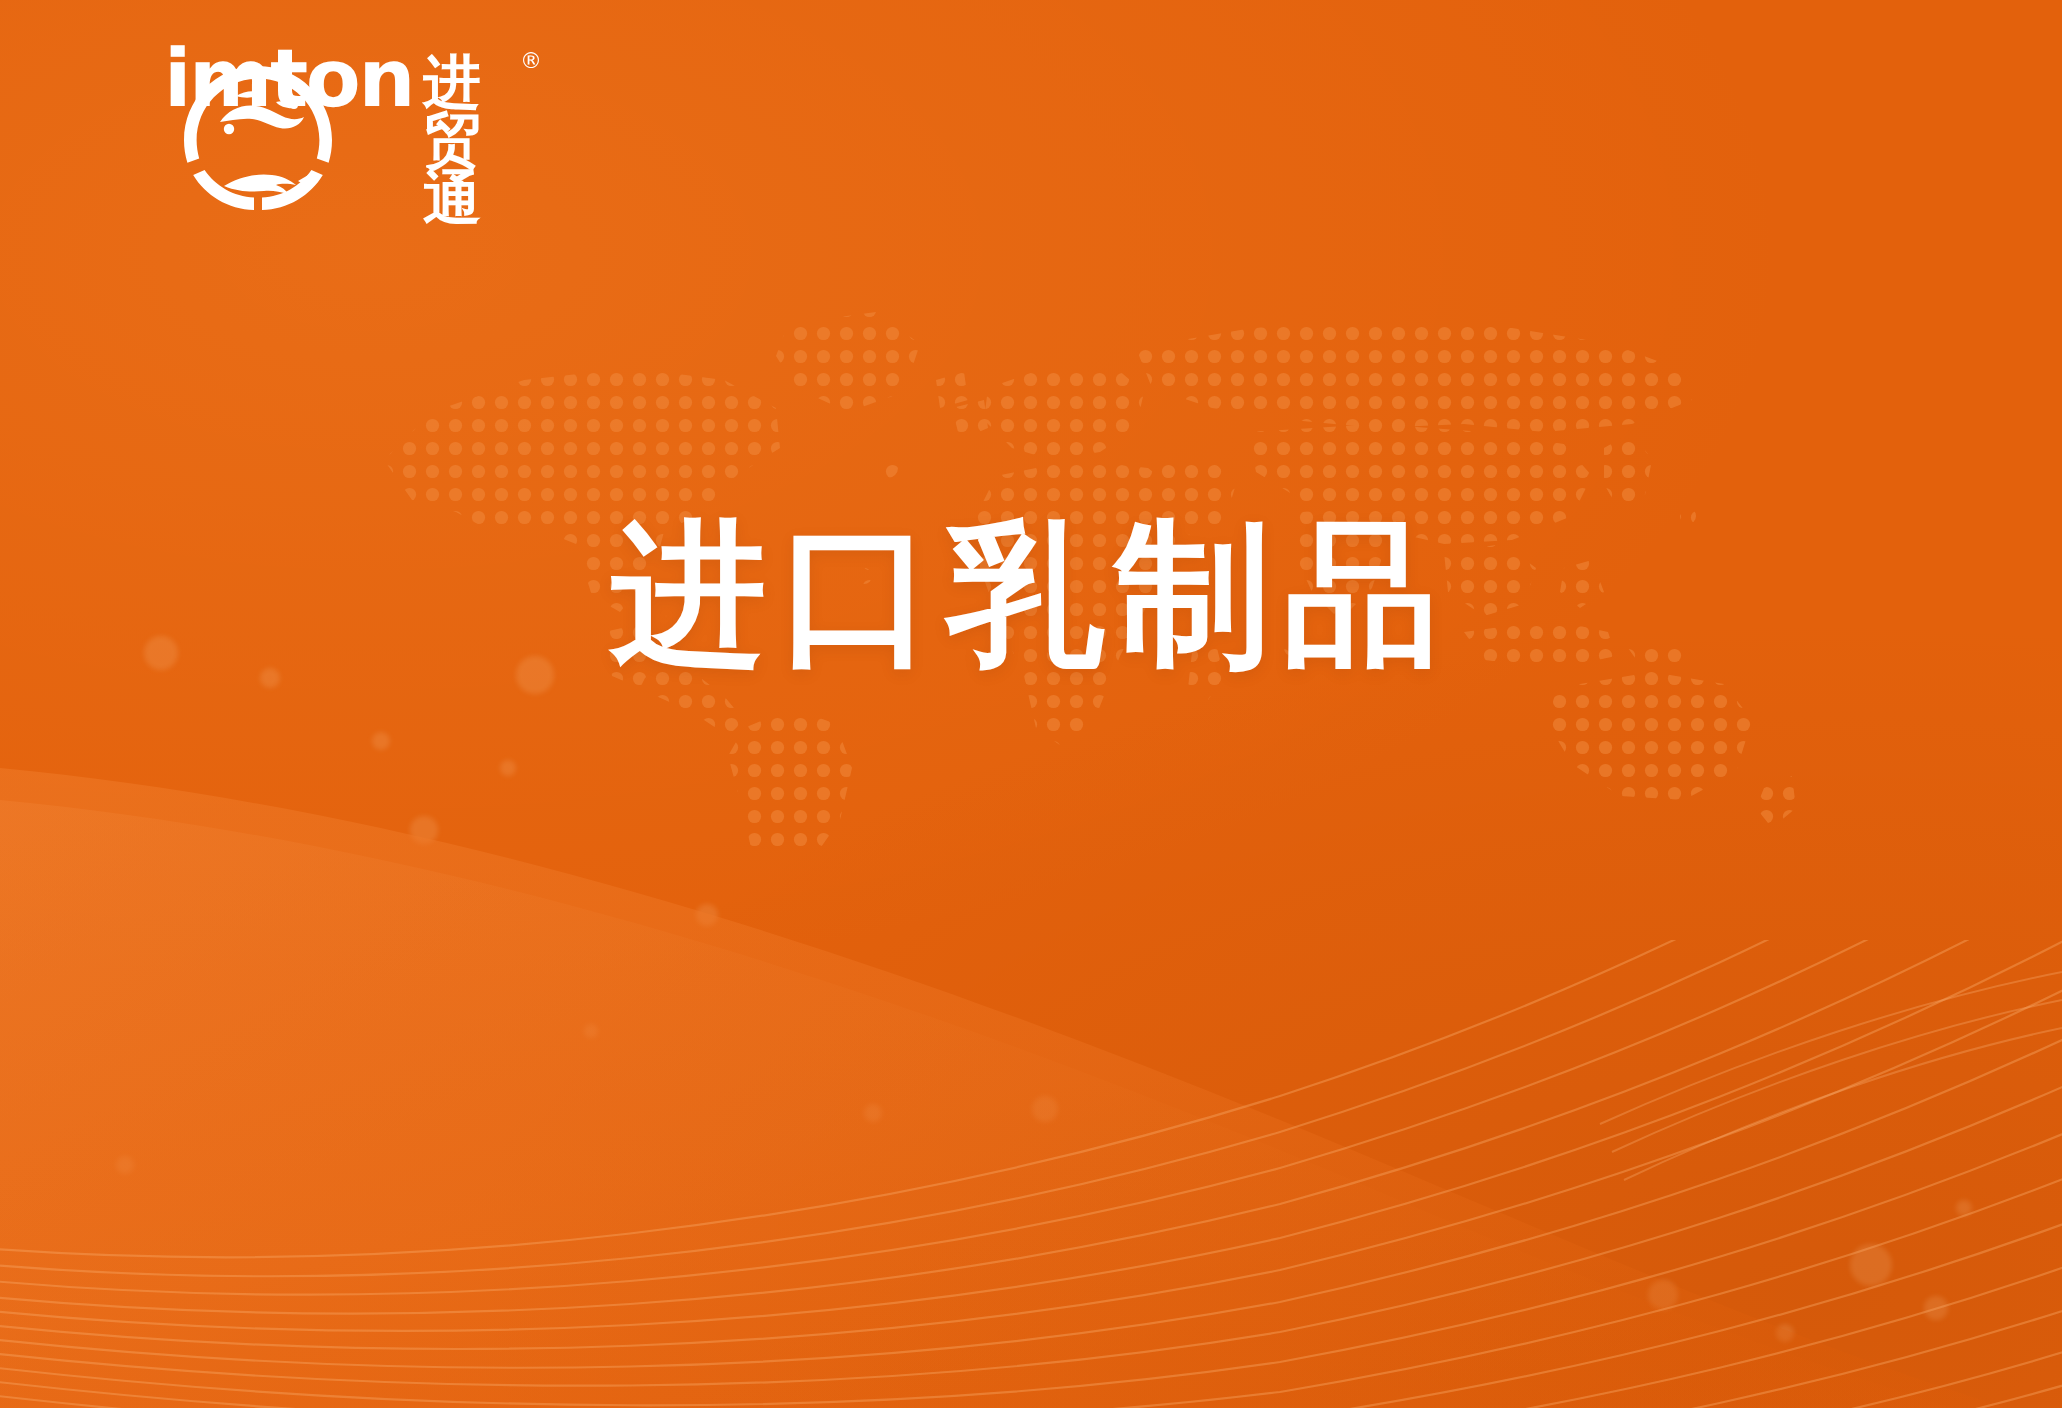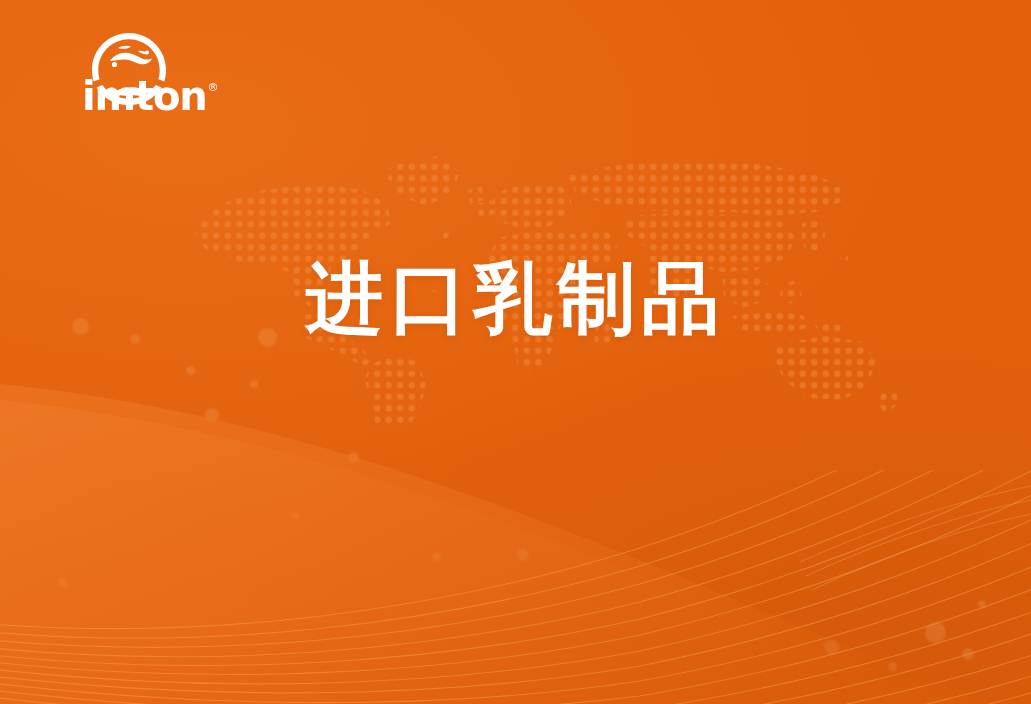--- a/index.html
+++ b/index.html
@@ -275,20 +275,21 @@
         <g fill="#ffffff">
           <path d="M24,66 C31,61.5 40,59.5 48,60.5 C53,61 57,63 60,65.5
                    C57,65 53,64.5 50,65.5 C53,66.5 55,68 56,70
                    C52,69 48,68 44,68.5 C38,69 31,69 24,66 Z"></path>
           <path d="M61,63.5 L67,60 L66,66.5 Z"></path>
         </g>
       </svg>
     </div>
     <div class="logo-word">
       <span class="logo-en">imton</span>
+      <span class="logo-cn">进贸通</span>
       <span class="logo-reg">®</span>
     </div>
   </div>
 
   <div class="headline">
     <div class="line">进口乳制品</div>
   </div>
 
 </div>
 

